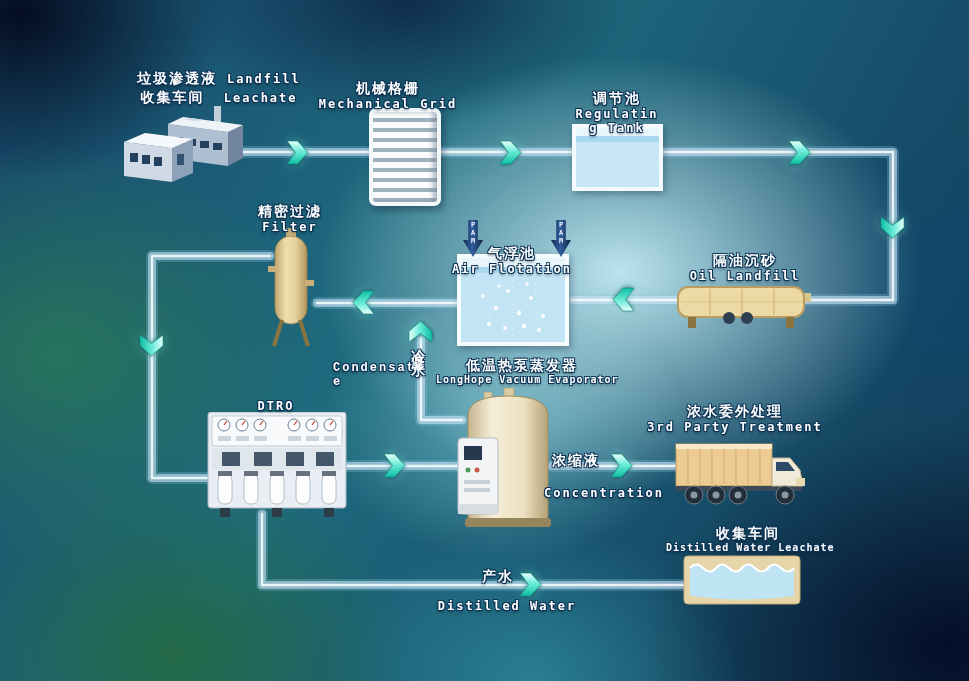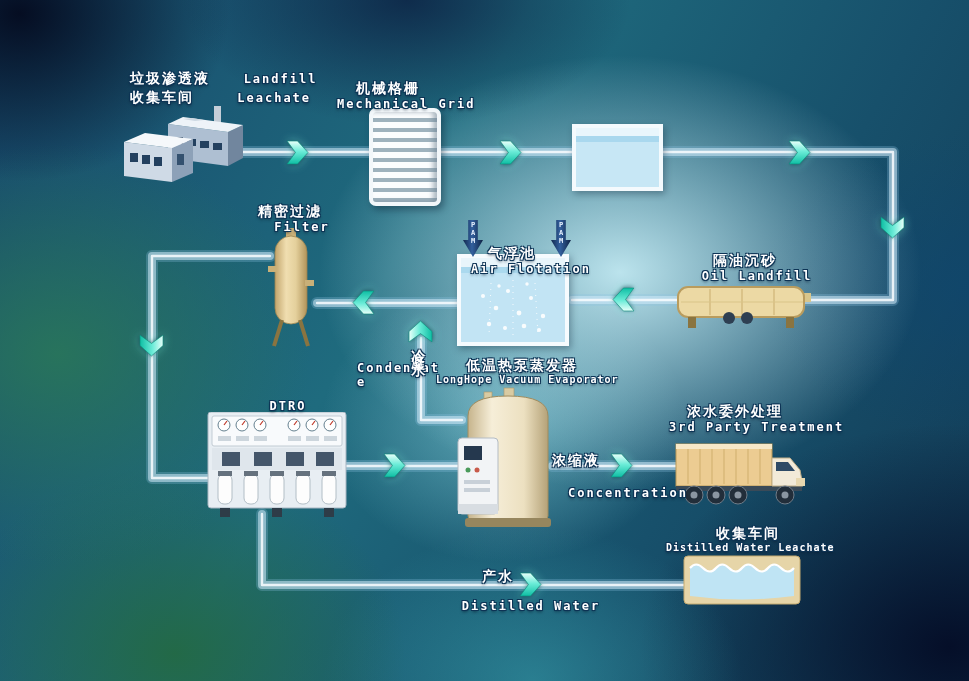--- a/index.html
+++ b/index.html
@@ -53,24 +53,24 @@
   .pam-t{color:#e9f2ff;font-size:7px;font-weight:bold;writing-mode:vertical-rl;text-orientation:upright;margin-top:1px;}
   
   .arr{position:absolute;width:25px;height:25px;z-index:4;
     filter:drop-shadow(0 1px 2px rgba(0,40,60,.55)) drop-shadow(0 0 4px rgba(140,255,235,.45));}
   .rot90{transform:rotate(90deg);} .rot180{transform:rotate(180deg);} .rot270{transform:rotate(-90deg);}
   
   .lbl{position:absolute;z-index:5;color:#fff;font-weight:bold;text-align:center;line-height:1.2;
     text-shadow:-1px -1px 0 #0d3355,1px -1px 0 #0d3355,-1px 1px 0 #0d3355,1px 1px 0 #0d3355,0 2px 3px rgba(4,18,38,.65);}
   .lbl div{white-space:nowrap;}
   .cn{font-size:14px;letter-spacing:2px;}
-  .en{font-size:12px;letter-spacing:2px;margin-left:24px;}
+  .en{font-size:12px;letter-spacing:2px;}
   .en-sm{font-size:10px;letter-spacing:1px;}
   .vert-cn{writing-mode:vertical-rl;text-orientation:upright;font-size:14px;letter-spacing:7px;}
-  .left-align{text-align:left;}
+  .left-align{text-align:left;font-family:Liberation Mono, monospace;}
 </style>
 </head>
 <body>
 
 <div id="canvas">
 
   <svg id="pipes" width="969" height="681">
     <defs>
       <linearGradient id="arrowGrad" x1="0" y1="0" x2="0" y2="1">
         <stop offset="0" stop-color="#e9fffa"></stop>
@@ -355,20 +355,25 @@
   <div class="lbl" style="left:130px;top:68px;width:178px">
     <div><span class="cn">垃圾渗透液</span> <span class="en">Landfill</span></div>
     <div><span class="cn">收集车间</span>&nbsp;&nbsp;<span class="en">Leachate</span></div>
   </div>
 
   <div class="lbl" style="left:313px;top:80px;width:150px">
     <div class="cn">机械格栅</div>
     <div class="en">Mechanical Grid</div>
   </div>
 
+  <div class="lbl" style="left:555px;top:90px;width:124px">
+    <div class="cn">调节池</div>
+    <div class="en">Regulatin</div>
+    <div class="en">g Tank</div>
+  </div>
 
   <div class="lbl" style="left:675px;top:252px;width:140px">
     <div class="cn">隔油沉砂</div>
     <div class="en">Oil Landfill</div>
   </div>
 
   <div class="lbl" style="left:244px;top:203px;width:92px">
     <div class="cn">精密过滤</div>
     <div class="en">Filter</div>
   </div>

